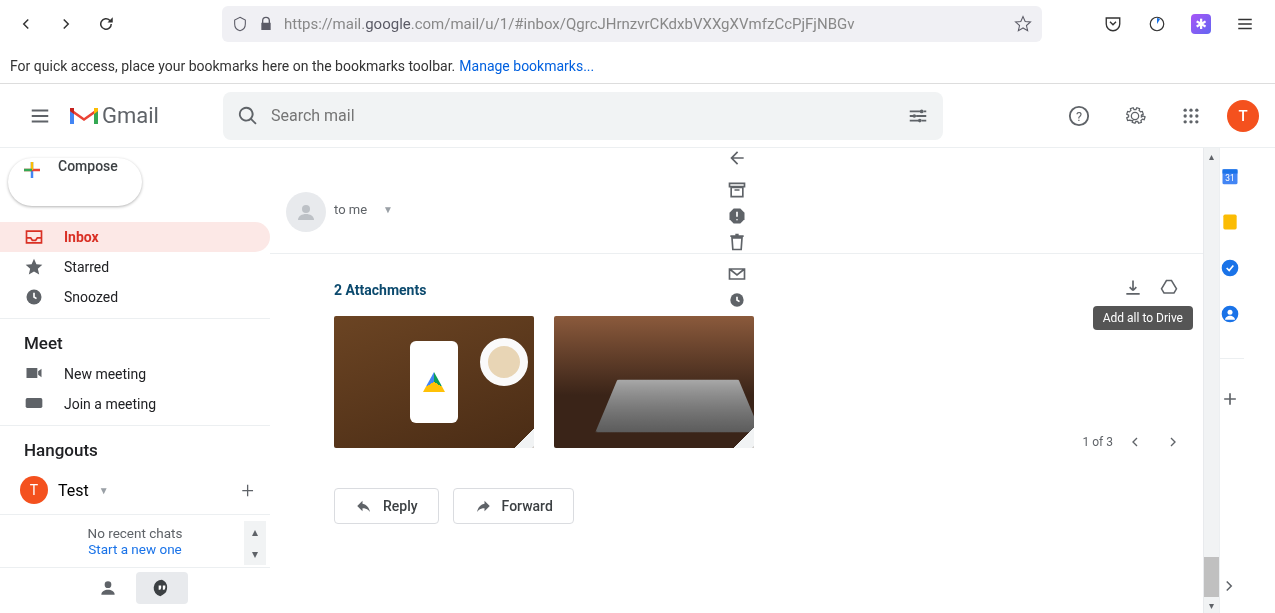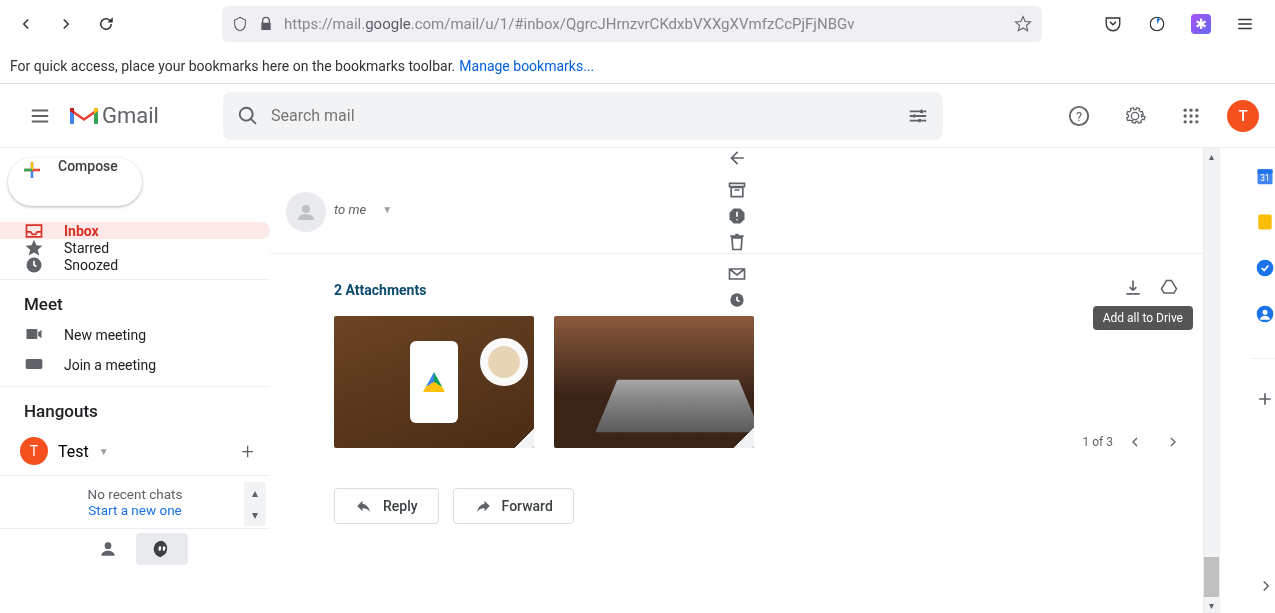--- a/index.html
+++ b/index.html
@@ -31,21 +31,21 @@
 .header-right { margin-left:auto; display:flex; align-items:center; gap:16px; }
 .hr-icon { width:40px; height:40px; display:flex; align-items:center; justify-content:center; color:#5f6368; border-radius:50%; cursor:pointer;}
 .avatar-t { width:32px; height:32px; border-radius:50%; background:#f4511e; color:#fff; display:flex; align-items:center; justify-content:center; font-size:15px; font-weight:500;}
 
 
 .main { display:flex; height: calc(613px - 48px - 36px - 64px); }
 .sidebar { width: 270px; padding-top:10px; }
 .compose-btn { margin-left:8px; height:48px; padding:0 24px 0 12px; border-radius:24px; display:inline-flex; gap:14px; box-shadow:0 1px 3px rgba(0,0,0,0.3); background:#fff; font-size:14px; color:#3c4043; font-weight:500; cursor:pointer;}
 .compose-plus { width:24px; height:24px; }
 .nav-list { margin-top:16px; }
-.nav-item { height:17px; display:flex; align-items:center; padding-left:24px; gap:20px; font-size:14px; color:#202124; border-radius:0 16px 16px 0; cursor:pointer;}
+.nav-item { height:30px; display:flex; align-items:center; padding-left:24px; gap:20px; font-size:14px; color:#202124; border-radius:0 16px 16px 0; cursor:pointer;}
 .nav-item.active { background:#fce8e6; color:#d93025; font-weight:700;}
 .nav-item .ni-icon { width:20px; height:20px; display:flex; align-items:center; justify-content:center; color:#5f6368;}
 .nav-item.active .ni-icon { color:#d93025;}
 .section-h { padding:14px 0 6px 24px; font-size:17px; font-weight:500; color:#202124;}
 .meet-item { height:30px; display:flex; align-items:center; padding-left:24px; gap:20px; font-size:14px; color:#202124; cursor:pointer;}
 .hangouts-row { display:flex; align-items:center; padding:10px 16px 10px 20px; gap:10px;}
 .hangouts-avatar { width:28px; height:28px; border-radius:50%; background:#f4511e; color:#fff; display:flex; align-items:center; justify-content:center; font-size:14px;}
 .hplus { margin-left:auto; color:#5f6368; font-size:22px; font-weight:300;}
 .chats-box { border-top:1px solid #eceff1; padding:10px 8px; text-align:center; font-size:13.5px; color:#5f6368; position:relative;}
 .chats-box a { color:#1a73e8; text-decoration:none;}
@@ -55,21 +55,21 @@
 .bt-tab { width:52px; height:32px; display:flex; align-items:center; justify-content:center; color:#5f6368;}
 .bt-tab.active { background:#e8eaed; border-radius:4px;}
 
 
 .content { flex:1; display:flex; }
 .message-col { flex:1; position:relative; }
 .toolbar { height:48px; display:flex; align-items:center; padding:0 14px; gap:6px;flex-direction:column; }
 .tb-btn { width:40px; height:40px; display:flex; align-items:center; justify-content:center; color:#5f6368; border-radius:50%; cursor:pointer; }
 .tb-sep { width:1px; height:20px; background:#e0e0e0; margin:0 6px; }
 .pager { margin-left:auto; display:flex; align-items:center; gap:6px; font-size:12px; color:#5f6368;}
-.msg-meta { padding:6px 24px 6px 64px; display:flex; align-items:center; gap:16px; font-size:13px; color:#5f6368; position:relative;font-style:italic;}
+.msg-meta { padding:6px 24px 6px 64px; display:flex; align-items:center; gap:16px; font-size:13px; color:#5f6368; position:relative;}
 .sender-avatar { position:absolute; left:16px; top:-4px; width:40px; height:40px; border-radius:50%; background:#e8eaed; display:flex; align-items:center; justify-content:center; color:#9aa0a6;}
 .attachments-area { padding:24px 24px 10px 64px; border-top:1px solid #eceff1; margin-top:30px;}
 .att-head { display:flex; align-items:center; margin-bottom:14px;}
 .att-title { font-size:14px; font-weight:700; color:#0c4a6e;}
 .att-actions { margin-left:auto; display:flex; gap:16px; color:#5f6368; position:relative;}
 .tooltip { position:absolute; top:28px; right:-14px; background:#555; color:#fff; padding:5px 10px; font-size:12px; border-radius:4px; white-space:nowrap;}
 .att-grid { display:flex; gap:20px;}
 .att-thumb { width:200px; height:132px; background:#ccc; border-radius:2px; position:relative; overflow:hidden;}
 .att-dogear { position:absolute; bottom:0; right:0; width:20px; height:20px; background:linear-gradient(135deg, transparent 50%, #f1f3f4 50%);}
 .thumb1 { background:linear-gradient(160deg,#6b4423 0%,#4a2c15 100%); display:flex; align-items:center; justify-content:center;}
@@ -78,21 +78,21 @@
 .coffee { width:48px; height:48px; border-radius:50%; background:#e8d5b5; border:8px solid #fafafa; position:absolute; right:6px; top:22px;}
 .thumb2 { background:linear-gradient(180deg,#8b5a3c 0%,#3a2418 60%); position:relative;}
 .laptop { position:absolute; right:6px; bottom:6px; width:140px; height:80px; background:linear-gradient(180deg,#a8a8a8,#5c5c5c); transform:perspective(200px) rotateX(50deg); border-radius:2px;}
 .reply-row { padding:30px 24px 20px 64px; display:flex; gap:14px;}
 .rf-btn { height:36px; padding:0 20px; border:1px solid #dadce0; border-radius:4px; display:flex; align-items:center; gap:10px; font-size:14px; color:#3c4043; font-weight:500; cursor:pointer;}
 
 
 .scroll-track { width:16px; background:#f1f3f4; position:relative; border-left:1px solid #e8eaed;}
 .scroll-up-arr, .scroll-dn-arr { height:16px; display:flex; align-items:center; justify-content:center; color:#5f6368; font-size:10px;}
 .scroll-thumb { width:100%; height:40px; background:#c0c0c0; position:absolute; bottom:16px;}
-.side-panel { width:56px; border-left:1px solid #eceff1; display:flex; flex-direction:column; align-items:flex-end; padding-top:18px; gap:22px;}
+.side-panel { width:56px; border-left:1px solid #eceff1; display:flex; flex-direction:column; align-items:flex-start; padding-top:18px; gap:22px;}
 .sp-icon { width:20px; height:20px; }
 .sp-show { margin-top:auto; margin-bottom:14px; color:#5f6368;}
 
 svg { fill: currentColor; }
 </style>
 </head>
 <body>
 
 <div class="browser-bar">
   <div class="nav-btn">

